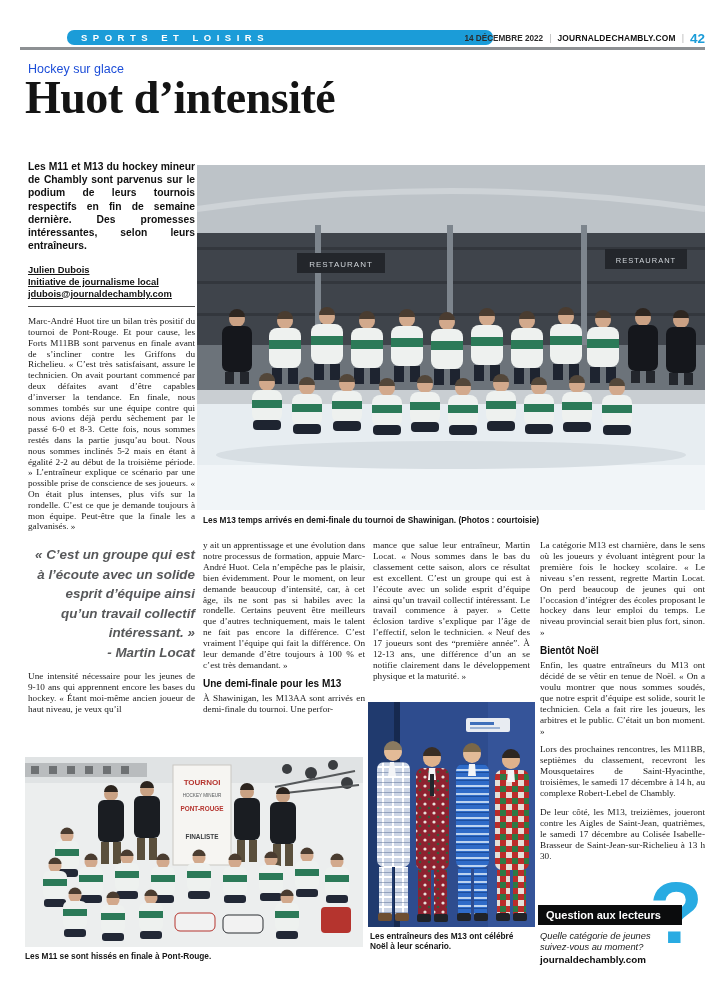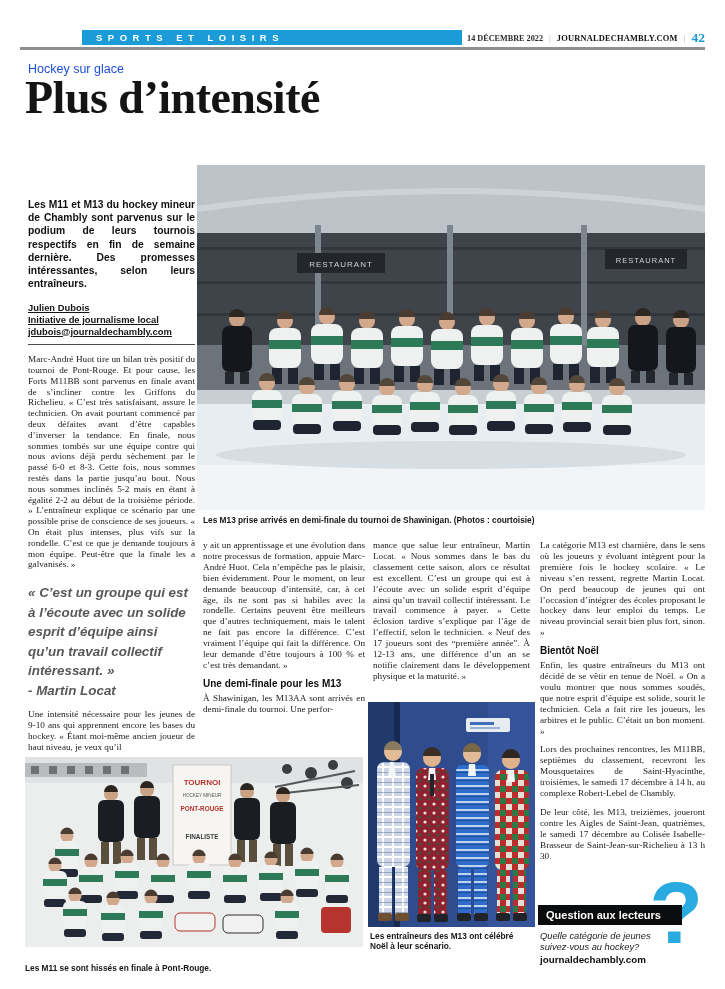--- a/index.html
+++ b/index.html
@@ -1,66 +1,66 @@
 <!DOCTYPE html>
 <html lang="fr"><head>
 <meta charset="utf-8">
 <style>
   html,body{margin:0;padding:0;background:#ffffff;}
   .page{position:relative;width:725px;height:989px;background:#ffffff;overflow:hidden;
         font-family:"Liberation Serif", serif;color:#141414;}
 
   
-  .section-bar{position:absolute;left:82px;top:30px;width:380px;height:15px;
-    display:flex;align-items:center;padding-left:14px;box-sizing:border-box;}
+  .section-bar{position:absolute;left:67px;top:30px;width:426px;height:15px;
+    display:flex;align-items:center;padding-left:14px;box-sizing:border-box;border-radius:7px;}
   .section-bar span{color:#fff;font-family:"Liberation Sans",sans-serif;font-weight:bold;
     font-size:9.5px;letter-spacing:5.5px;white-space:nowrap;}
   .header-meta{position:absolute;right:20px;top:29px;height:18px;display:flex;align-items:center;
-    gap:6px;font-family:Liberation Serif, serif;}
+    gap:6px;font-family:Liberation Sans, sans-serif;}
   .header-meta .date{font-size:8.2px;font-weight:bold;color:#2b2b2b;}
   .header-meta .sep{color:#b5b5b5;font-size:9px;font-weight:normal;}
   .header-meta .site{font-size:8.4px;font-weight:bold;color:#111;letter-spacing:.2px;}
   .header-meta .pageno{font-size:13.5px;font-weight:bold;}
   .header-rule{position:absolute;left:20px;top:47px;width:685px;height:3px;background:#8d9093;}
 
   
   .kicker{position:absolute;left:28px;top:62px;font-family:"Liberation Sans",sans-serif;
     font-weight:normal;font-size:12.5px;color:#1d4ed8;}
   .headline{position:absolute;left:25px;top:74px;font-family:"Liberation Serif",serif;
     font-weight:bold;font-size:46px;letter-spacing:-0.5px;color:#141414;line-height:1.05;}
 
   
   .col1{position:absolute;left:28px;top:160px;width:167px;}
   .lead{font-family:"Liberation Sans",sans-serif;font-weight:bold;font-size:10.3px;
-    line-height:13.2px;text-align:justify;color:#101010;margin-top:38px;}
+    line-height:13.2px;text-align:justify;color:#101010;}
   .byline{margin-top:12px;padding-bottom:7px;border-bottom:1.6px solid #4d4d4d;
     font-family:"Liberation Sans",sans-serif;font-weight:bold;font-size:9.4px;line-height:11.6px;color:#141414;}
   .byline div{white-space:nowrap;text-decoration:underline;}
   .bodytext{font-family:"Liberation Serif",serif;font-size:9.2px;line-height:10.8px;
     text-align:justify;color:#1a1a1a;margin-top:9px;}
-  .pullquote{margin-top:13px;text-align:left;font-family:"Liberation Sans",sans-serif;
+  .pullquote{margin-top:13px;text-align:right;font-family:"Liberation Sans",sans-serif;
     font-style:italic;font-weight:bold;font-size:13.4px;line-height:19.5px;color:#57585a;}
   .pullquote .attr{margin-top:0;}
 
   
   .col{position:absolute;top:540px;width:160px;font-family:"Liberation Serif",serif;
     font-size:9.2px;line-height:10.9px;text-align:justify;color:#1a1a1a;}
   .col p{margin:0 0 8px 0;}
   .col2{left:203px;width:162px;}
   .col3{left:373px;width:157px;}
   .col4{left:540px;width:165px;}
   .subhead{font-family:"Liberation Sans",sans-serif;font-weight:bold;font-size:10px;
     margin:2px 0 3px 0;text-align:left;color:#0f0f0f;}
 
   
   .photo{position:absolute;display:block;}
   .caption{position:absolute;font-family:"Liberation Sans",sans-serif;font-weight:bold;
     font-size:8.3px;line-height:10px;color:#161616;text-align:left;}
   .cap-main{left:203px;top:515px;width:500px;}
-  .cap-left{left:25px;top:951px;width:335px;margin-top:12px;}
+  .cap-left{left:25px;top:951px;width:335px;}
   .cap-mid{left:370px;top:931px;width:158px;}
 
   
   .qbox{position:absolute;left:538px;top:878px;width:167px;height:95px;}
   .qmark{position:absolute;right:2px;top:-8px;font-family:"Liberation Sans",sans-serif;
     font-weight:bold;font-size:88px;line-height:86px;z-index:1;}
   .qbar{position:absolute;left:0;top:27px;width:144px;height:20px;background:#0b0c0d;z-index:2;
     display:flex;align-items:center;padding-left:8px;box-sizing:border-box;}
   .qbar span{color:#fff;font-family:"Liberation Sans",sans-serif;font-weight:bold;font-size:11px;}
   .qtext{position:absolute;left:2px;top:53px;width:135px;z-index:2;
@@ -79,21 +79,21 @@
   <div class="header-meta">
     <span class="date">14 DÉCEMBRE 2022</span>
     <span class="sep">|</span>
     <span class="site">JOURNALDECHAMBLY.COM</span>
     <span class="sep">|</span>
     <span class="pageno" style="color:#1b9cd8;">42</span>
   </div>
   <div class="header-rule"></div>
 
   <div class="kicker">Hockey sur glace</div>
-  <div class="headline">Plus d’intensité</div>
+  <div class="headline">Huot d’intensité</div>
 
   <div class="col1">
     <div class="lead">Les M11 et M13 du hockey mineur de Chambly sont parvenus sur le podium de leurs tournois respectifs en fin de semaine dernière. Des promesses intéressantes, selon leurs entraîneurs.</div>
     <div class="byline">
       <div>Julien Dubois</div>
       <div>Initiative de journalisme local</div>
       <div>jdubois@journaldechambly.com</div>
     </div>
     <div class="bodytext">Marc-André Huot tire un bilan très positif du tournoi de Pont-Rouge. Et pour cause, les Forts M11BB sont parvenus en finale avant de s’incliner contre les Griffons du Richelieu. « C’est très satisfaisant, assure le technicien. On avait pourtant commencé par deux défaites avant d’être capables d’inverser la tendance. En finale, nous sommes tombés sur une équipe contre qui nous avions déjà perdu sèchement par le passé 6-0 et 8-3. Cette fois, nous sommes restés dans la partie jusqu’au bout. Nous nous sommes inclinés 5-2 mais en étant à égalité 2-2 au début de la troisième période. » L’entraîneur explique ce scénario par une possible prise de conscience de ses joueurs. « On était plus intenses, plus vifs sur la rondelle. C’est ce que je demande toujours à mon équipe. Peut-être que la finale les a galvanisés. »</div>
     <div class="pullquote">
@@ -167,21 +167,21 @@
     <use href="#g-kneel" transform="translate(110,226)"></use>
     <use href="#g-kneel" transform="translate(150,223)"></use>
     <use href="#g-kneel" transform="translate(190,227)"></use>
     <use href="#g-kneel" transform="translate(228,224)"></use>
     <use href="#g-kneel" transform="translate(266,227)"></use>
     <use href="#g-kneel" transform="translate(304,223)"></use>
     <use href="#g-kneel" transform="translate(342,226)"></use>
     <use href="#g-kneel" transform="translate(380,224)"></use>
     <use href="#g-kneel" transform="translate(420,227)"></use>
   </svg>
-  <div class="caption cap-main">Les M13 prise arrivés en demi-finale du tournoi de Shawinigan. (Photos : courtoisie)</div>
+  <div class="caption cap-main">Les M13 temps arrivés en demi-finale du tournoi de Shawinigan. (Photos : courtoisie)</div>
 
   <div class="col col2">
     <p>y ait un apprentissage et une évolution dans notre processus de formation, appuie Marc-André Huot. Cela n’empêche pas le plaisir, bien évidemment. Pour le moment, on leur demande beaucoup d’intensité, car, à cet âge, ils ne sont pas si habiles avec la rondelle. Certains peuvent être meilleurs que d’autres techniquement, mais le talent ne fait pas encore la différence. C’est vraiment l’équipe qui fait la différence. On leur demande d’être toujours à 100 % et c’est très demandant. »</p>
     <div class="subhead">Une demi-finale pour les M13</div>
     <p>À Shawinigan, les M13AA sont arrivés en demi-finale du tournoi. Une perfor-</p>
   </div>
 
   <div class="col col3">
     <p>mance que salue leur entraîneur, Martin Locat. « Nous sommes dans le bas du classement cette saison, alors ce résultat est excellent. C’est un groupe qui est à l’écoute avec un solide esprit d’équipe ainsi qu’un travail collectif intéressant. Le travail commence à payer. » Cette éclosion tardive s’explique par l’âge de l’effectif, selon le technicien. « Neuf des 17 joueurs sont des “première année”. À 12-13 ans, une différence d’un an se notifie clairement dans le développement physique et la maturité. »</p>
   </div>
@@ -335,17 +335,17 @@
       <rect x="145" y="211" width="14" height="8" rx="2" fill="#202328"></rect>
     </g>
   </svg>
   <div class="caption cap-mid">Les entraîneurs des M13 ont célébré Noël à leur scénario.</div>
 
   <div class="qbox">
     <span class="qmark" style="color:#29abe2;">?</span>
     <div class="qbar">
       <span>Question aux lecteurs</span>
     </div>
-    <div class="qtext">Quelle catégorie de jeunes suivez-vous au hockey?</div>
+    <div class="qtext">Quelle catégorie de jeunes suivez-vous au moment?</div>
     <div class="qsite">journaldechambly.com</div>
   </div>
 
 </div>
 
 </body></html>

